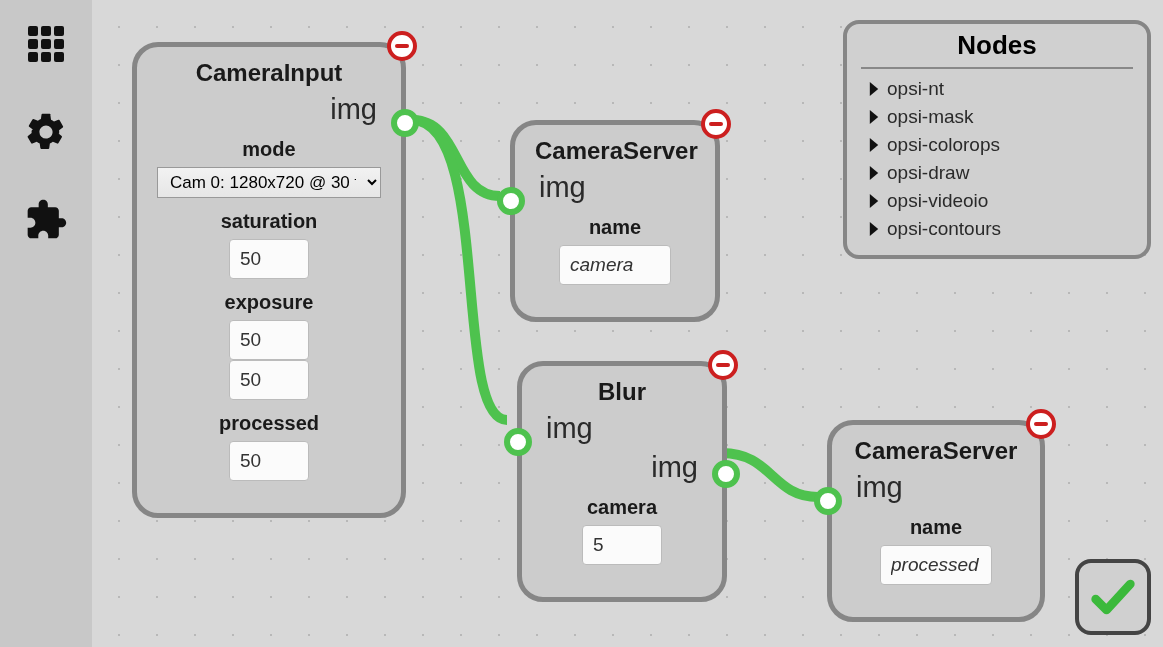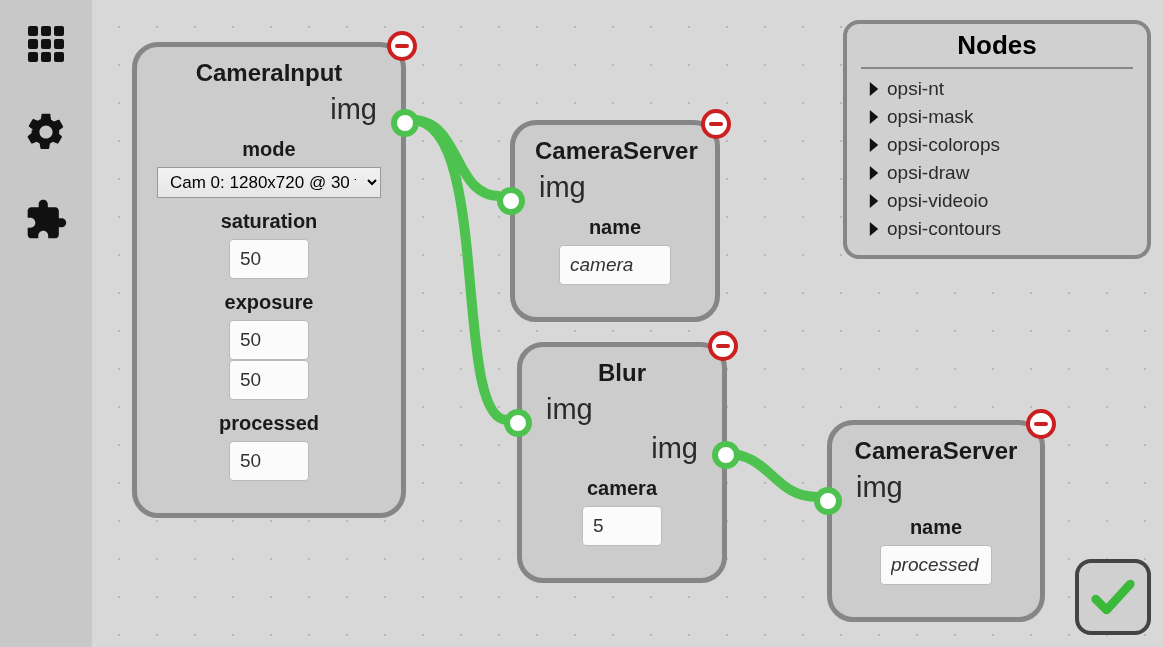--- a/index.html
+++ b/index.html
@@ -235,21 +235,21 @@
 
   <div class="node" style="left:418px; top:120px; width:210px;">
     <div class="delete-btn"></div>
     <div class="node-title">CameraServer</div>
     <div class="port-label port-in">img</div>
     <div class="port-handle" style="left:-18px; top:62px;"></div>
     <div class="field-label">name</div>
     <input class="field-input wide" value="camera" style="">
   </div>
 
-  <div class="node" style="left:425px; top:342px; width:210px;">
+  <div class="node" style="left:425px; top:361px; width:210px;">
     <div class="delete-btn"></div>
     <div class="node-title">Blur</div>
     <div class="port-label port-in">img</div>
     <div class="port-handle" style="left:-18px; top:62px;"></div>
     <div class="port-label port-out" style="margin-top:-4px;">img</div>
     <div class="port-handle" style="right:-18px; top:94px;"></div>
     <div class="field-label">camera</div>
     <input class="field-input" value="5" style="">
   </div>
 

